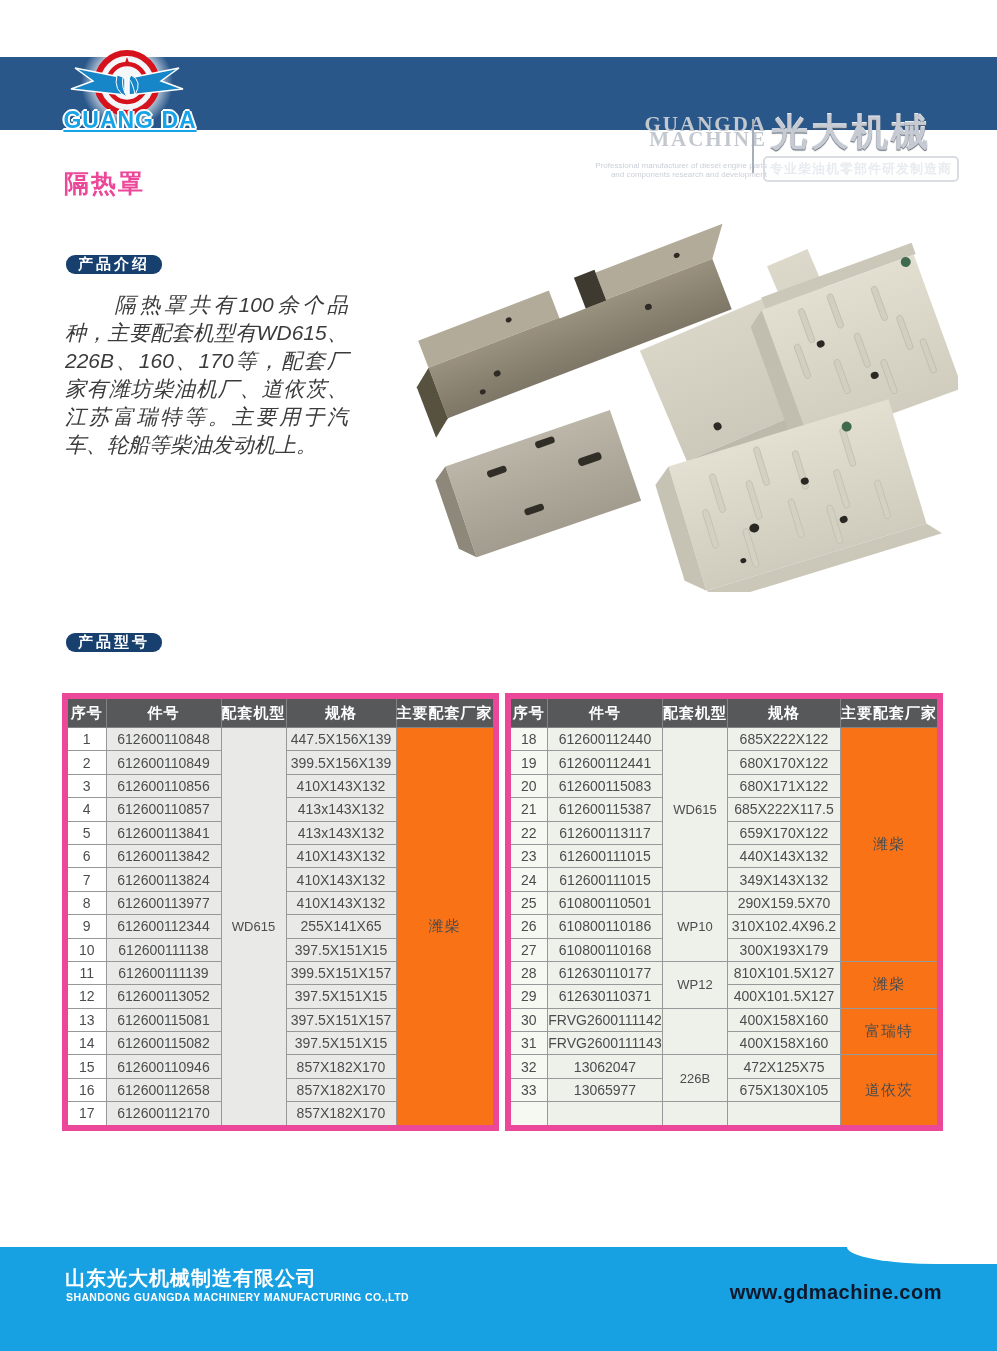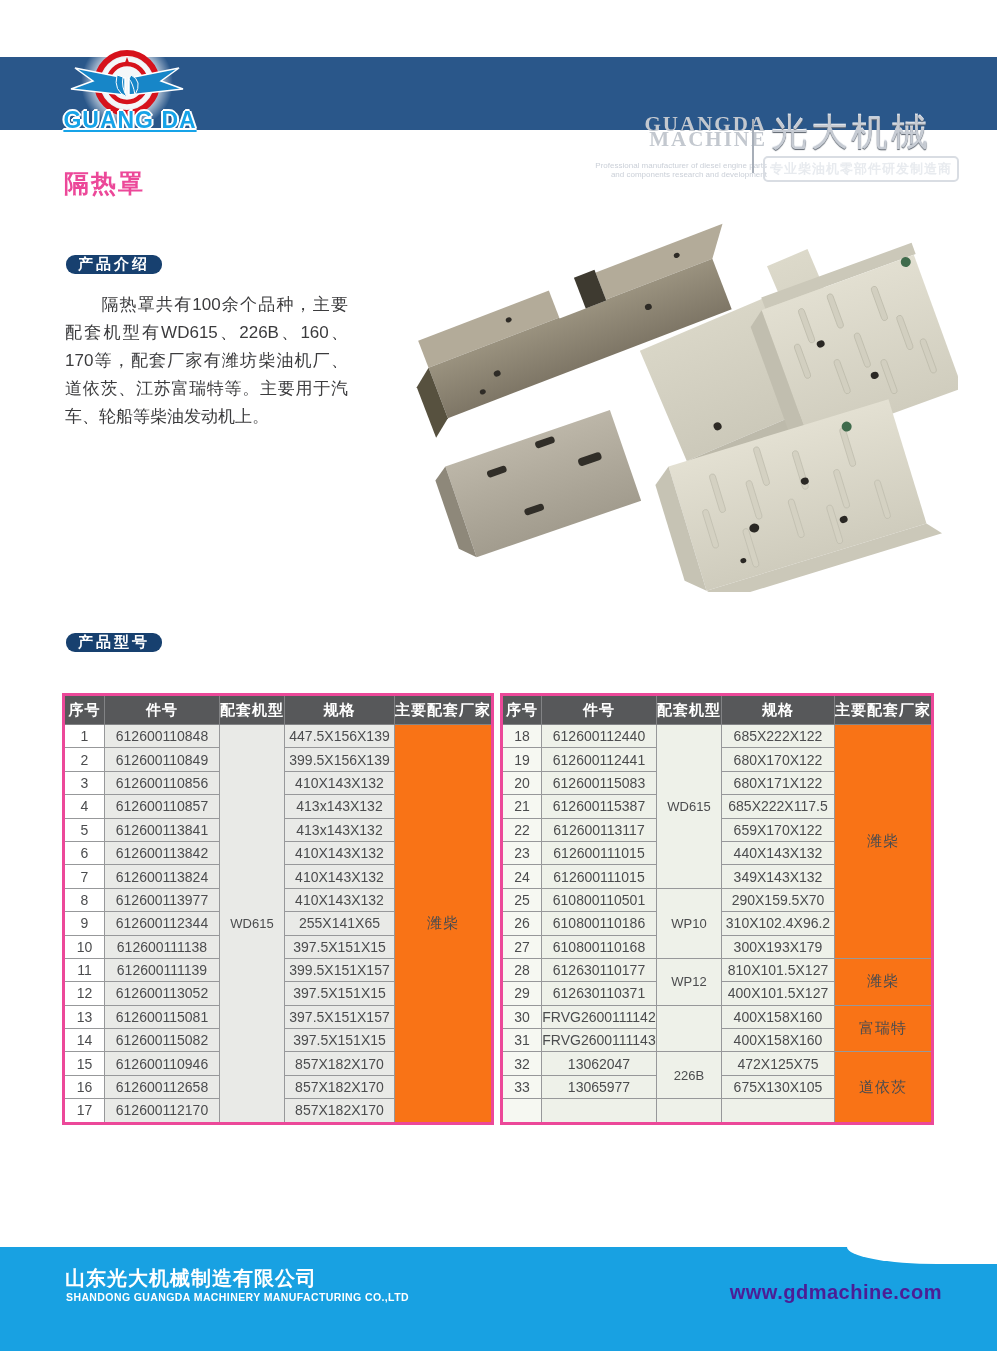--- a/index.html
+++ b/index.html
@@ -16,63 +16,63 @@
     font-size:23px;font-weight:900;letter-spacing:1px;color:#16A3E8;
     text-shadow:-2px 0 0 #fff,2px 0 0 #fff,0 -2px 0 #fff,0 2px 0 #fff,-1px -1px 0 #fff,1px 1px 0 #fff;
     text-decoration:underline;
   }
   .brand-en{position:absolute;right:252px;top:60px;text-align:right;color:#C3C8CF;}
   .brand-en .ln{font-family:"Liberation Serif","DejaVu Serif",serif;font-weight:bold;font-size:21px;line-height:15px;letter-spacing:2px;}
   .tagline-en{position:absolute;right:252px;top:104px;text-align:right;color:#CBD0D8;font-size:8px;line-height:9px;}
   .hdr-divider{position:absolute;left:752px;top:62px;width:2px;height:54px;background:#A7AEB8;}
   .brand-cn{position:absolute;left:763px;top:56px;width:176px;text-align:center;}
   .brand-cn .big{
-    font-size:37px;font-weight:400;letter-spacing:3px;line-height:40px;color:#C6CBD3;
+    font-size:37px;font-weight:700;letter-spacing:3px;line-height:40px;color:#C6CBD3;
     text-shadow:0 1px 1px #59616b, 0 -1px 0 #eef1f5;
   }
   .brand-cn .boxed{
     display:inline-block;margin-top:3px;border:2px solid #D9DDE3;border-radius:5px;
     color:#E8EBEF;font-size:13px;font-weight:bold;letter-spacing:1px;padding:2px 5px;white-space:nowrap;
   }
   
   .page-title{position:absolute;left:64px;top:167px;font-size:25px;font-weight:900;color:#ec4899;letter-spacing:2px;}
   .section-badge{
     position:absolute;display:inline-block;background:#17406F;color:#fff;
     font-size:15px;font-weight:bold;letter-spacing:3px;padding:0 12px;border-radius:9px;
   }
   .badge-intro{left:66px;top:255px;}
   .badge-models{left:66px;top:633px;}
   .intro-text{
     position:absolute;left:65px;top:291px;width:283px;
-    font-size:17px;line-height:28px;color:#3B3B3D;text-align:justify;
+    font-size:21px;line-height:28px;color:#3B3B3D;text-align:justify;font-style:italic;
   }
   .photo{position:absolute;left:398px;top:182px;}
   
   .tables-row{position:absolute;left:62px;top:693px;display:flex;gap:6px;}
-  table.parts-table{border-collapse:collapse;table-layout:fixed;border:3px solid #ec4899;}
+  table.parts-table{border-collapse:collapse;table-layout:fixed;border:6px solid #ec4899;}
   .parts-table th{
     background:#57585A;color:#fff;font-size:15px;font-weight:bold;height:28px;
     border:1px solid #828385;padding:0;letter-spacing:1px;white-space:nowrap;
   }
   .parts-table td{
     height:22.4px;padding:0;text-align:center;vertical-align:middle;
     font-size:14px;color:#4B4C4E;border:1px solid #97989A;white-space:nowrap;
   }
   .parts-table td.num{background:#FFFFFF;}
   .parts-table td.part,.parts-table td.spec,.parts-table td.model{background:#E9EAE7;}
   .parts-table td.model{font-size:13px;}
   .parts-table td.factory{background:#f97316;font-size:15px;letter-spacing:1px;}
   table.right-table td.num{background:#F6F8F2;}
   table.right-table td.part,table.right-table td.spec,table.right-table td.model{background:#EEF1E9;}
   
   .footer{position:absolute;left:0;top:1247px;width:997px;height:104px;background:#18A1E2;}
   .footer-swoosh{position:absolute;top:0;right:0;width:150px;height:17px;background:#fff;border-bottom-left-radius:90px 17px;}
   .footer-company-cn{position:absolute;left:65px;top:18px;color:#fff;font-size:20px;font-weight:900;letter-spacing:1px;}
   .footer-company-en{position:absolute;left:66px;top:44px;color:#fff;font-size:10.5px;font-weight:bold;letter-spacing:0.4px;}
-  .footer-site{position:absolute;right:55px;top:34px;color:#4c1d95;font-size:20px;font-weight:900;letter-spacing:0.5px;}
+  .footer-site{position:absolute;right:55px;top:34px;color:#0f172a;font-size:20px;font-weight:900;letter-spacing:0.5px;}
 </style>
 </head>
 <body>
 
 <div class="topbar">
   <div class="brand-en">
     <div class="ln">GUANGDA</div>
     <div class="ln">MACHINE</div>
   </div>
   <div class="tagline-en">

